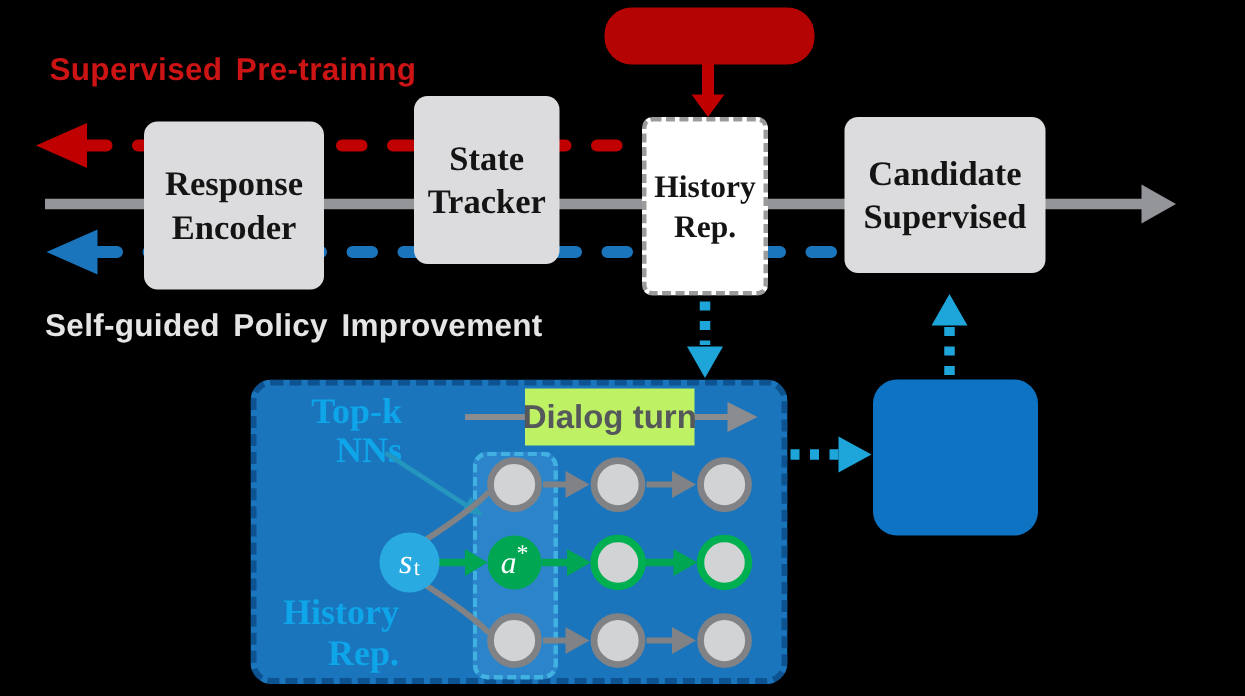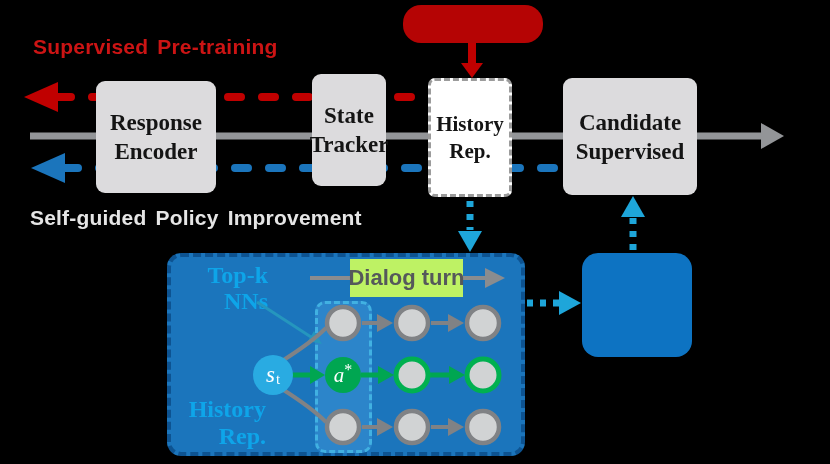--- a/index.html
+++ b/index.html
@@ -12,25 +12,25 @@
 
   .toplabel{font-weight:bold;font-size:21px;letter-spacing:.2px;word-spacing:3px;white-space:nowrap;}
   .supervised{left:33px;top:35px;color:#cc1414;}
   .selfguided{left:30px;top:206px;color:#e5e5e5;}
 
   .pipebox{display:flex;flex-direction:column;align-items:center;justify-content:center;
            background:#dcdbdd;border-radius:9px;color:#141414;text-align:center;
            font-family:"Liberation Serif","DejaVu Serif",serif;font-weight:bold;
            font-size:23px;line-height:29px;}
   .box-re{left:96px;top:81px;width:120px;height:112px;}
-  .box-st{left:276px;top:74px;width:74px;height:112px;margin-left:36px;}
+  .box-st{left:276px;top:64px;width:97px;height:112px;}
   .box-hr{left:428px;top:78px;width:84px;height:119px;background:#fff;
           border:3px dashed #9b9b9b;border-radius:7px;font-size:21px;line-height:27px;
           box-sizing:border-box;}
-  .box-cg{left:563px;top:78px;width:134px;height:117px;}
+  .box-cg{left:563px;top:78px;width:134px;height:104px;}
 
   .panel{left:167px;top:253px;width:358px;height:203px;background:#1b75bc;
          border:4px dashed #0d5391;border-radius:14px;box-sizing:border-box;}
   .highlight{left:315px;top:301px;width:57px;height:152px;background:#2c85ca;
              border:3px dashed #41b1e2;border-radius:10px;box-sizing:border-box;}
   .panel-serif{font-family:"Liberation Serif","DejaVu Serif",serif;font-weight:bold;
                color:#0ea5e9;text-align:right;}
   .topk{left:186px;top:262px;width:82px;font-size:24px;line-height:26px;}
   .histlab{left:170px;top:396px;width:96px;font-size:24px;line-height:27px;}
 

